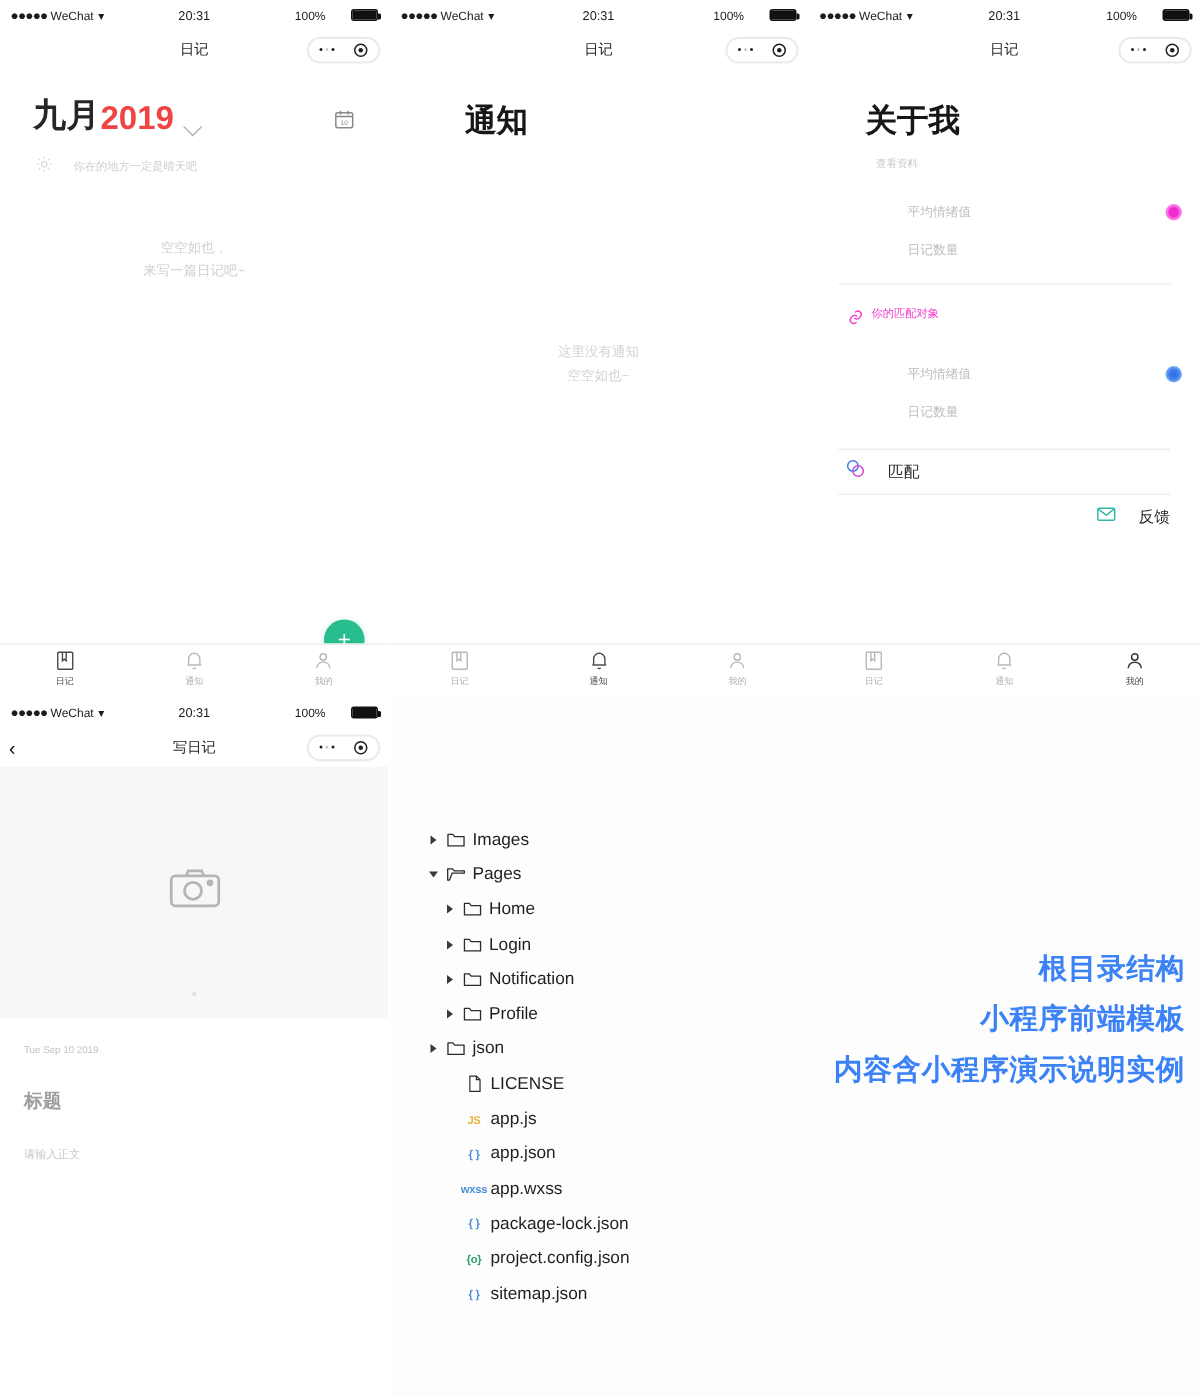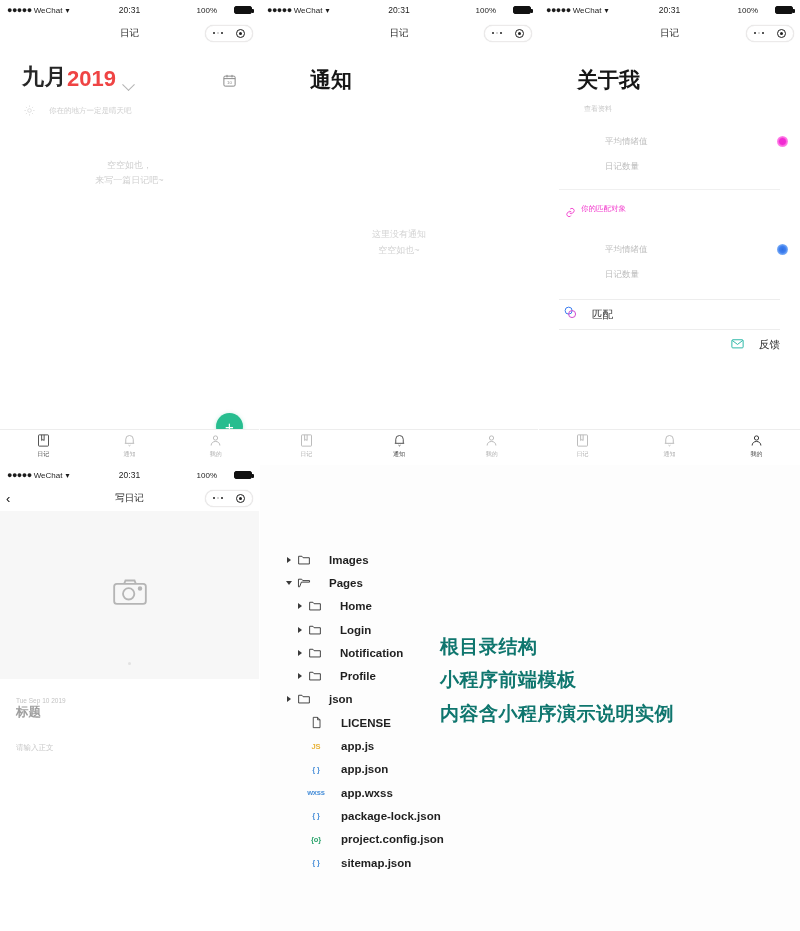--- a/index.html
+++ b/index.html
@@ -138,49 +138,49 @@
   
   .p4-photo {
     height: 168px; background: #f7f7f7;
     display: flex; align-items: center; justify-content: center;
     position: relative;
   }
   .p4-dots { position: absolute; bottom: 10px; left: 0; right: 0; text-align: center; }
   .p4-dots i { display: inline-block; width: 3px; height: 3px; border-radius: 50%; background: #e2e2e2; }
   .p4-form { background: #fff; padding: 18px 16px 0 16px; height: calc(100% - 214px); }
   .p4-date { font-size: 6.5px; color: #c3c3c3; }
-  .p4-title { font-size: 12.5px; color: #9e9e9e; font-weight: bold; }
+  .p4-title { font-size: 12.5px; color: #9e9e9e; font-weight: bold; margin-top: 22px; }
   .p4-content { font-size: 7.5px; color: #c9c9c9; margin-top: 22px; }
 
   
   .tree { position: absolute; left: 283px; top: 548px; width: 200px; }
   .tree-row {
     display: flex; align-items: center; height: 23.3px; font-size: 11.5px;
     color: #1f1f1f; white-space: nowrap;
   }
   .tw { width: 12px; display: flex; align-items: center; justify-content: center; flex: none; }
   .tri {
     width: 0; height: 0; border-left: 4.5px solid #3a3a3a;
     border-top: 3.2px solid transparent; border-bottom: 3.2px solid transparent;
   }
   .tri.open {
     border-left: 3.2px solid transparent; border-right: 3.2px solid transparent;
     border-top: 4.5px solid #3a3a3a; border-bottom: none;
   }
   .ticon { width: 18px; flex: none; display: flex; align-items: center; justify-content: center; }
-  .tlabel { margin-left: 16px; font-weight: bold; }
+  .tlabel { margin-left: 2px; }
   .ftxt { font-size: 7.5px; font-weight: bold; letter-spacing: -0.2px; }
   .indent-1 { padding-left: 0px; }
   .indent-2 { padding-left: 11px; }
   .indent-file { padding-left: 12px; }
 
   
   .caption {
     position: absolute; left: 440px; top: 630px; width: 350px;
-    text-align: left; color: #0f766e; line-height: 1.75;
+    text-align: right; color: #3b82f6; line-height: 1.75;
   }
   .cap-line { font-size: 19px; font-weight: bold; letter-spacing: 0.5px; }
 
   .bg-gray { position: absolute; left: 260px; top: 465px; width: 540px; height: 466px; background: #fdfdfd; }
   .bg-gray2 { position: absolute; left: 260px; top: 462px; width: 540px; height: 3px; background: #fff; }
 </style>
 </head>
 <body>
 
 <div class="canvas">

